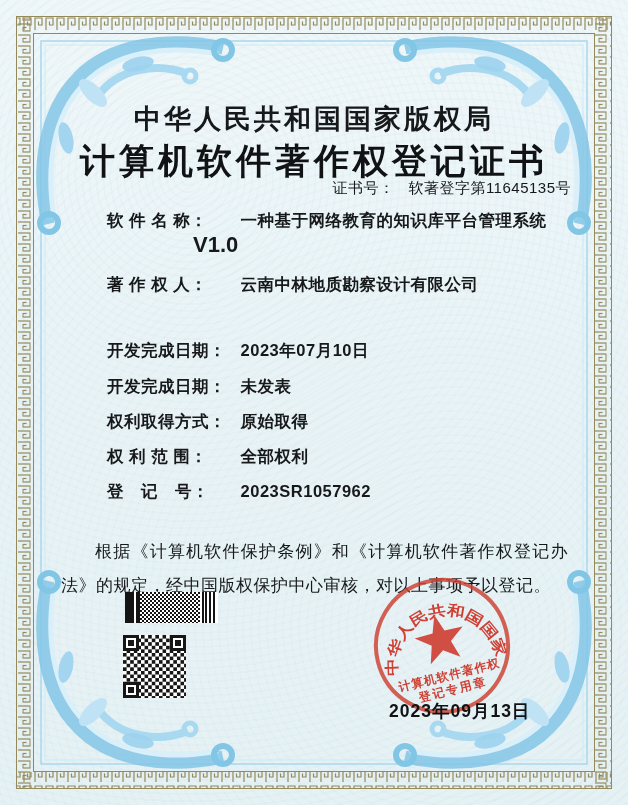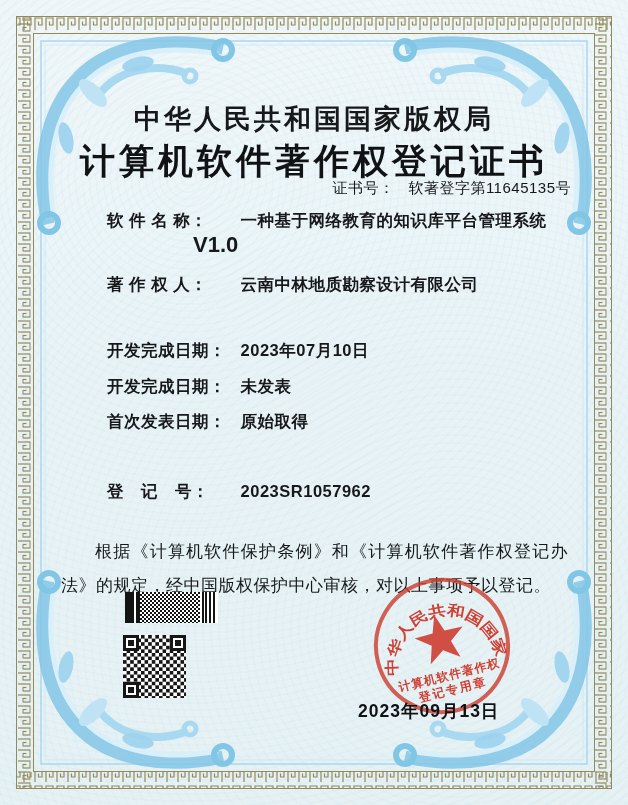--- a/index.html
+++ b/index.html
@@ -68,21 +68,21 @@
     left:374px;top:578px;width:136px;height:136px;border-radius:50%;
     border:4px solid rgba(205,62,48,0.82);
     transform:rotate(-14deg);z-index:3;
     box-sizing:border-box;
   }
   .seal svg{position:absolute;left:0;top:0;}
   .seal-line{position:absolute;width:100%;text-align:center;color:#cf4034;font-weight:700;}
   .seal-line1{top:86px;font-size:12px;letter-spacing:1px;}
   .seal-line2{top:101px;font-size:12px;letter-spacing:2px;}
 
-  .issue-date{left:358px;top:699px;font-size:17.5px;font-weight:700;color:#101214;z-index:4;letter-spacing:1px;}
+  .issue-date{left:389px;top:699px;font-size:17.5px;font-weight:700;color:#101214;z-index:4;letter-spacing:1px;}
 </style>
 </head>
 <body>
 
 <div class="cert">
 
   <svg class="frame" width="628" height="805" viewBox="0 0 628 805">
     <defs>
       <pattern id="gk" width="11" height="16" patternUnits="userSpaceOnUse">
         <path d="M2,14 V2 H9 V9 H5.5 V5.5" fill="none" stroke="#93895a" stroke-width="1.2"></path>
@@ -141,24 +141,28 @@
     <span class="label">开发完成日期：</span>
     <span class="value">2023年07月10日</span>
   </div>
 
   <div class="field" style="top:376px">
     <span class="label">开发完成日期：</span>
     <span class="value">未发表</span>
   </div>
 
   <div class="field" style="top:411px">
-    <span class="label">首次发表日期：</span>
+    <span class="label">权利取得方式：</span>
     <span class="value">原始取得</span>
   </div>
 
+  <div class="field" style="top:446px">
+    <span class="label">权 利 范 围：</span>
+    <span class="value">全部权利</span>
+  </div>
 
   <div class="field" style="top:481px">
     <span class="label">登　记　号：</span>
     <span class="value">2023SR1057962</span>
   </div>
 
   <div class="layer statement">根据《计算机软件保护条例》和《计算机软件著作权登记办法》的规定，经中国版权保护中心审核，对以上事项予以登记。</div>
 
   <div class="layer barcode">
     <div class="bc-left"></div>

